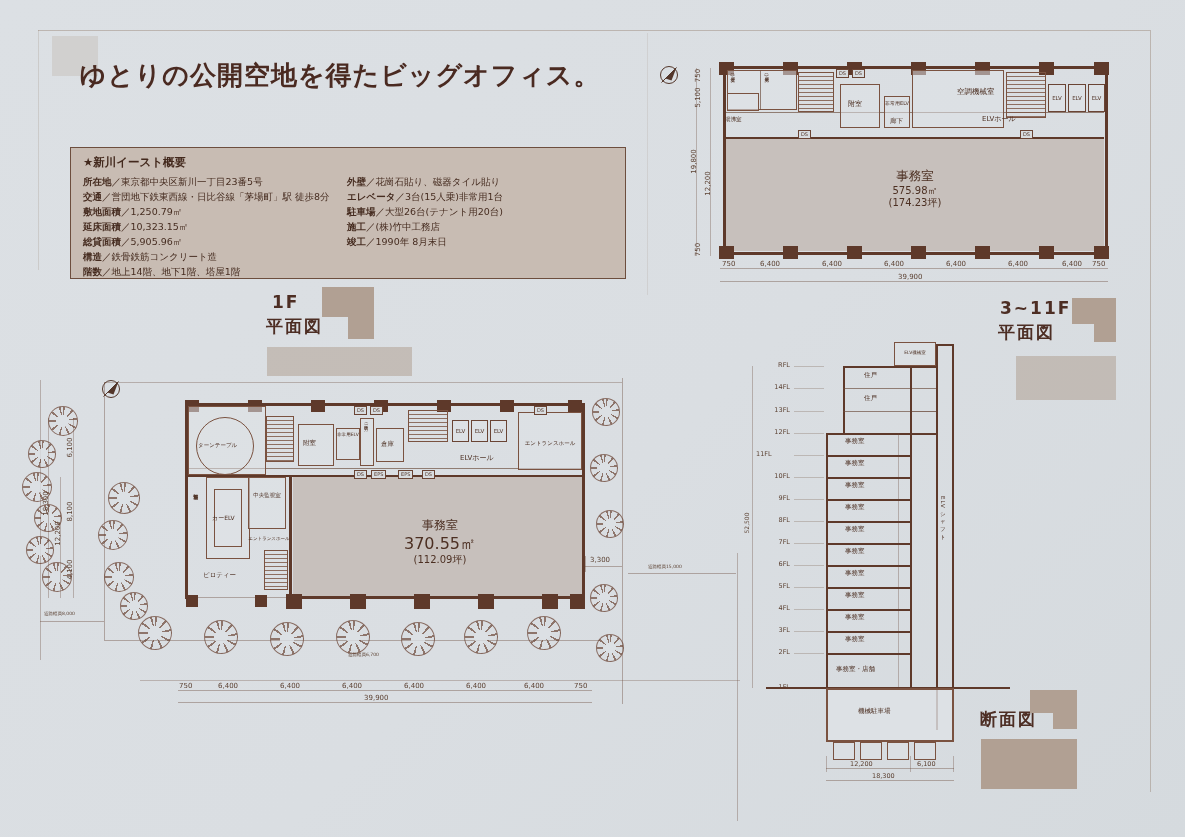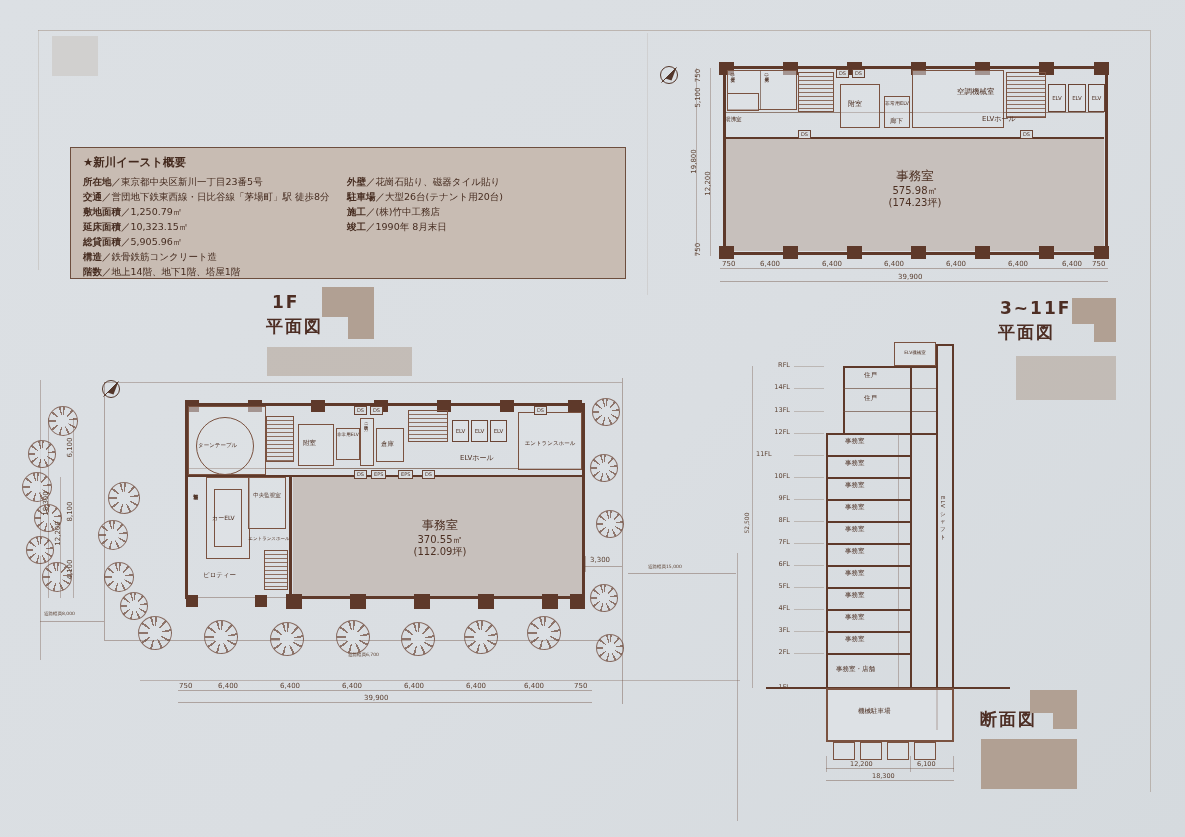--- a/index.html
+++ b/index.html
@@ -48,34 +48,36 @@
 <body>
 
 <div id="page">
 
   <div class="frame" style="left:38px;top:30px;width:1112px;height:1px;"></div>
   <div class="frame" style="left:38px;top:30px;width:1px;height:240px;opacity:.5;"></div>
   <div class="frame" style="left:1150px;top:30px;width:1px;height:762px;"></div>
   <div class="frame" style="left:647px;top:33px;width:1px;height:262px;opacity:.35;"></div>
   <div class="bk2" style="left:52px;top:36px;width:46px;height:40px;opacity:.45;"></div>
 
+  <div class="head" style="top:58px;">ゆとりの公開空地を得たビッグオフィス。</div>
 
   <div id="ovbox">
     <div class="ov-title">★新川イースト概要</div>
     <div class="ov-col" style="left:12px;width:262px;">
       <div><b>所在地</b><span>／</span><span>東京都中央区新川一丁目23番5号</span></div>
       <div><b>交通</b><span>／</span><span>営団地下鉄東西線・日比谷線「茅場町」駅 徒歩8分</span></div>
       <div><b>敷地面積</b><span>／</span><span>1,250.79㎡</span></div>
       <div><b>延床面積</b><span>／</span><span>10,323.15㎡</span></div>
       <div><b>総貸面積</b><span>／</span><span>5,905.96㎡</span></div>
       <div><b>構造</b><span>／</span><span>鉄骨鉄筋コンクリート造</span></div>
       <div><b>階数</b><span>／</span><span>地上14階、地下1階、塔屋1階</span></div>
     </div>
     <div class="ov-col" style="left:276px;width:272px;">
       <div><b>外壁</b><span>／</span><span>花崗石貼り、磁器タイル貼り</span></div>
+      <div><b>エレベータ</b><span>／</span><span>3台(15人乗)非常用1台</span></div>
       <div><b>駐車場</b><span>／</span><span>大型26台(テナント用20台)</span></div>
       <div><b>施工</b><span>／</span><span>(株)竹中工務店</span></div>
       <div><b>竣工</b><span>／</span><span>1990年 8月末日</span></div>
     </div>
   </div>
 
   <div class="cap" style="left:272px;top:292px;">1F</div>
   <div class="cap" style="left:266px;top:315px;">平面図</div>
   <div class="bk" style="left:322px;top:287px;width:52px;height:30px;"></div>
   <div class="bk" style="left:348px;top:317px;width:26px;height:22px;"></div>
@@ -242,21 +244,21 @@
   <div class="rm" style="left:214px;top:489px;width:28px;height:58px;"></div>
   <div class="lb" style="left:212px;top:515px;font-size:6px;">カーELV</div>
   <div class="rm" style="left:248px;top:477px;width:38px;height:52px;"></div>
   <div class="lbw" style="left:252px;top:492px;width:30px;font-size:5.5px;">中央監視室</div>
   <div class="lbw" style="left:248px;top:536px;width:42px;font-size:4.5px;">エントランスホール</div>
   <div class="stair" style="left:264px;top:550px;width:24px;height:40px;"></div>
   <div class="lb" style="left:203px;top:572px;font-size:6.5px;">ピロティー</div>
 
   <div class="lbw" style="left:350px;top:518px;width:180px;">
     <div style="font-size:12px;">事務室</div>
-    <div style="font-size:10px;margin-top:2px;">370.55㎡</div>
+    <div style="font-size:16px;margin-top:2px;">370.55㎡</div>
     <div style="font-size:10px;">(112.09坪)</div>
   </div>
 
   <div class="tree" style="left:48px;top:406px;width:30px;height:30px;"></div>
   <div class="tree" style="left:28px;top:440px;width:28px;height:28px;"></div>
   <div class="tree" style="left:22px;top:472px;width:30px;height:30px;"></div>
   <div class="tree" style="left:34px;top:504px;width:28px;height:28px;"></div>
   <div class="tree" style="left:26px;top:536px;width:28px;height:28px;"></div>
   <div class="tree" style="left:108px;top:482px;width:32px;height:32px;"></div>
   <div class="tree" style="left:98px;top:520px;width:30px;height:30px;"></div>

